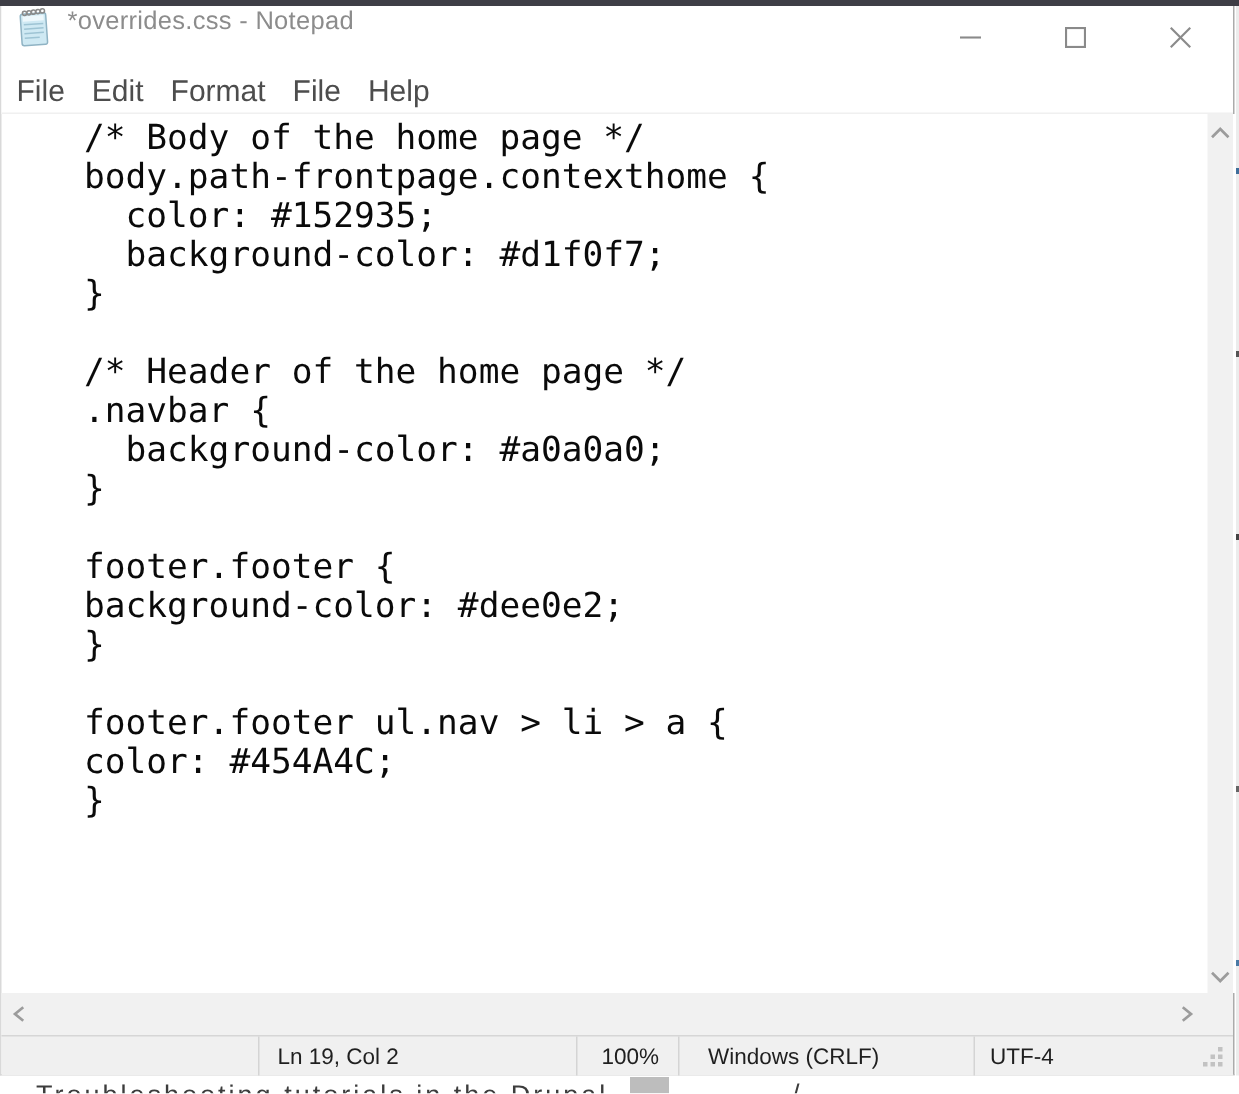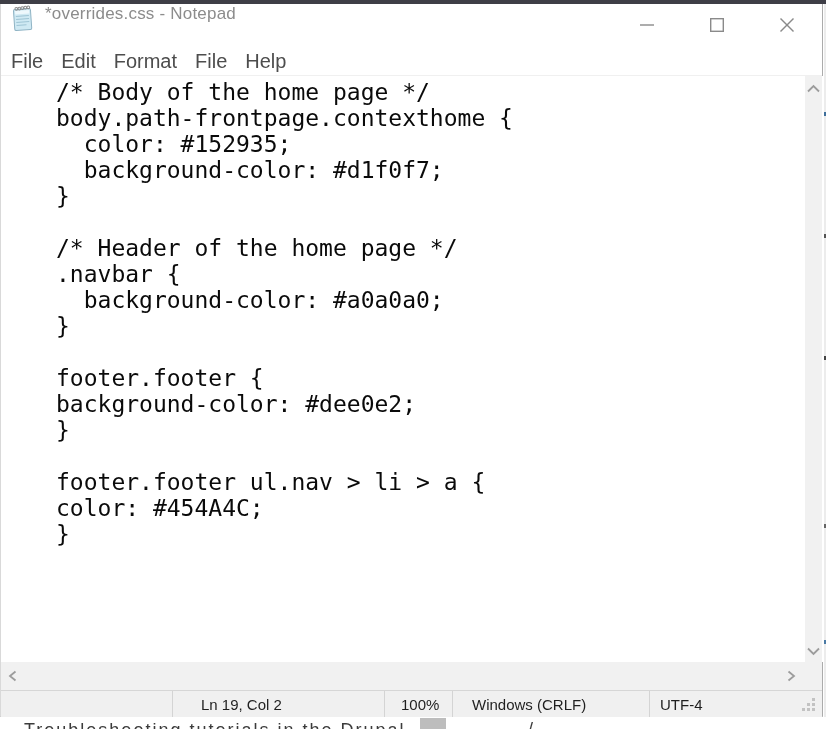--- a/index.html
+++ b/index.html
@@ -51,21 +51,21 @@
   .arrow svg { display:block; }
 
   
   .statusbar { position:absolute; left:0; top:686px; width:100%; height:27px; background:#f0f0f0;
                border-top:1px solid #d6d6d6; font-size:15px; color:#1f1f1f; }
   .sb-sec { position:absolute; top:0; height:100%; display:flex; align-items:center;
             border-left:1px solid #d4d4d4; }
   .sb-sec.first { border-left:none; }
   .sb-text { white-space:nowrap; }
   .sec-spacer { left:0; width:171px; }
-  .sec-cursor { left:171px; width:212px; padding-left:28px; }
+  .sec-cursor { left:171px; width:212px; padding-left:12px; }
   .sec-zoom   { left:383px; width:68px;  padding-left:16px; }
   .sec-eol    { left:451px; width:197px; padding-left:19px; }
   .sec-enc    { left:648px; width:174px; padding-left:10px; }
   .resize-grip { position:absolute; right:6px; bottom:5px; width:14px; height:14px; }
 
   
   .bottom-strip { position:absolute; left:0; top:718px; width:826px; height:11px;
                   background:#ffffff; overflow:hidden; }
   .clipped-text { position:absolute; left:24px; top:2px; font-size:18px; color:#3c3c3c;
                   letter-spacing:2px; white-space:nowrap; }

